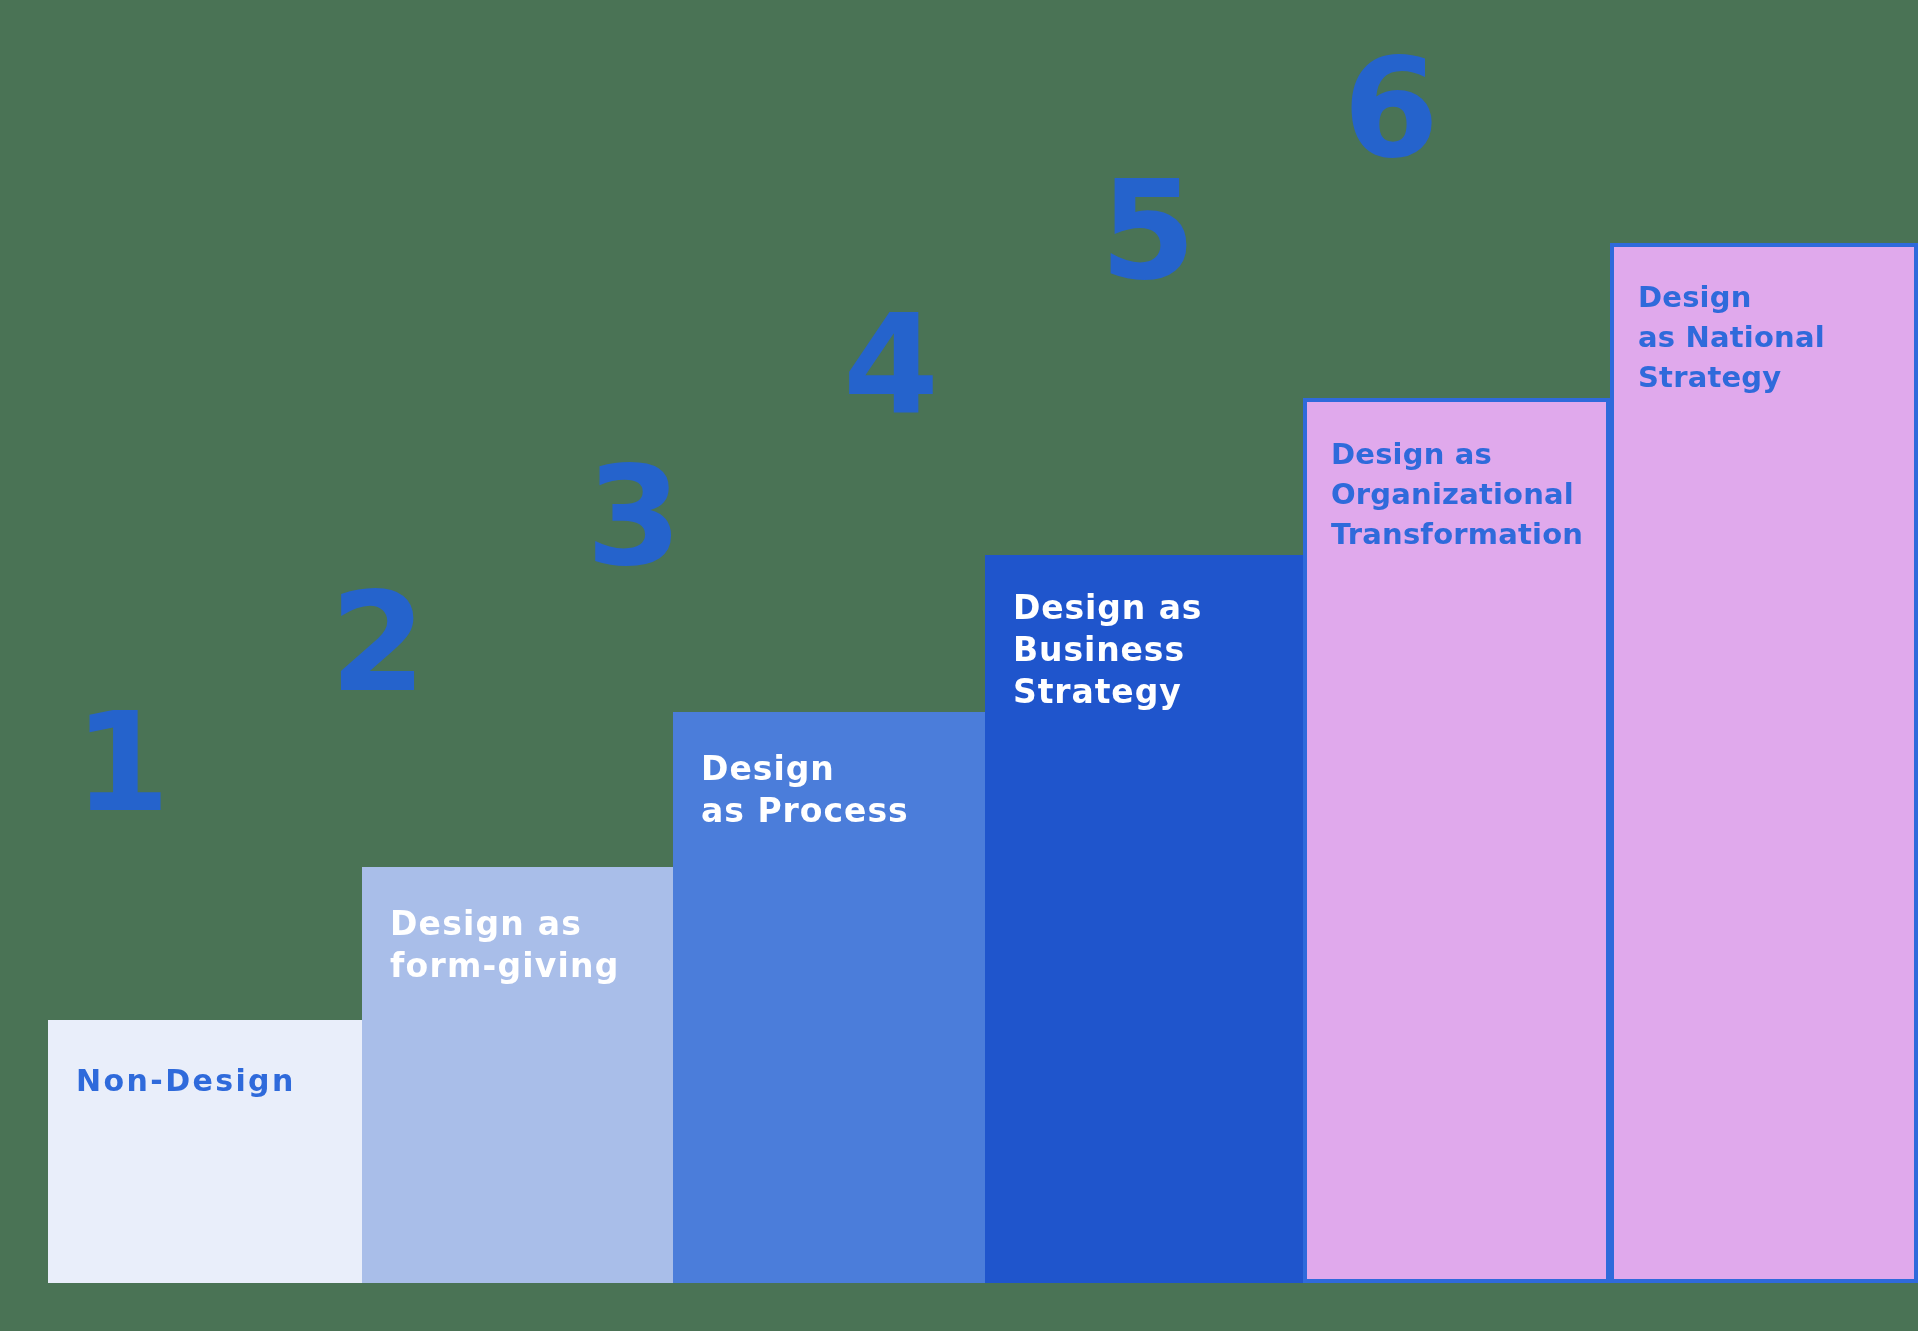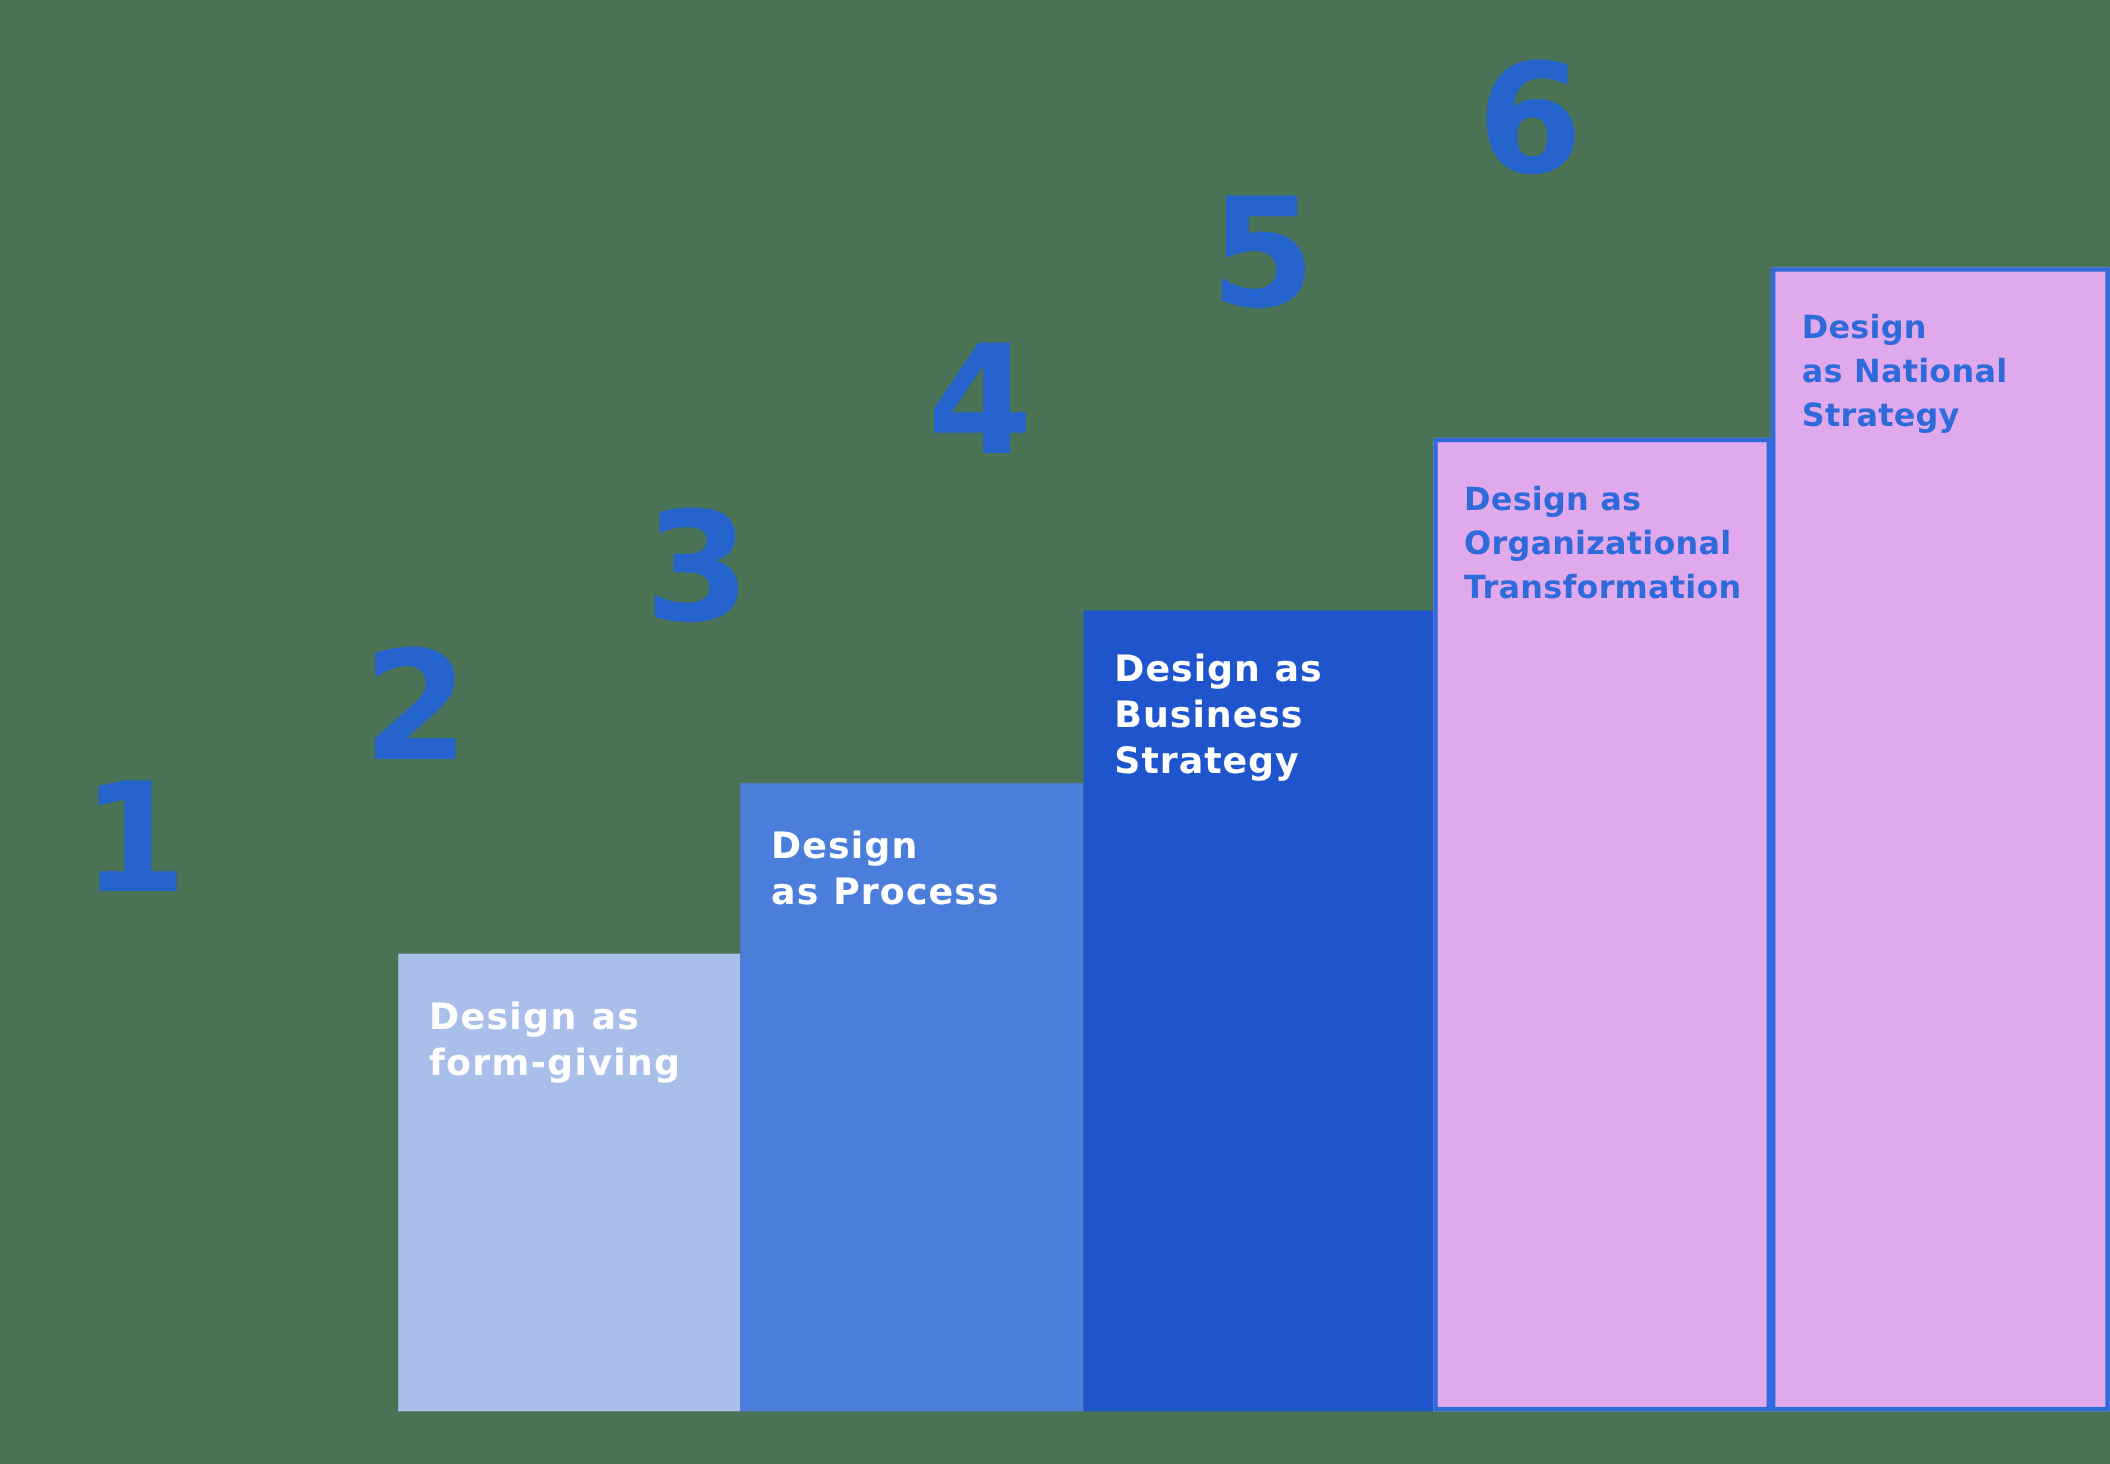--- a/index.html
+++ b/index.html
@@ -149,20 +149,23 @@
 
 <div id="stage">
 
   <div class="step-number" id="num-1">1</div>
   <div class="step-number" id="num-2">2</div>
   <div class="step-number" id="num-3">3</div>
   <div class="step-number" id="num-4">4</div>
   <div class="step-number" id="num-5">5</div>
   <div class="step-number" id="num-6">6</div>
 
+  <div class="bar" id="bar-1">
+    <div class="bar-label">Non-Design</div>
+  </div>
 
   <div class="bar" id="bar-2">
     <div class="bar-label">Design as
 form-giving</div>
   </div>
 
   <div class="bar" id="bar-3">
     <div class="bar-label">Design
 as Process</div>
   </div>

